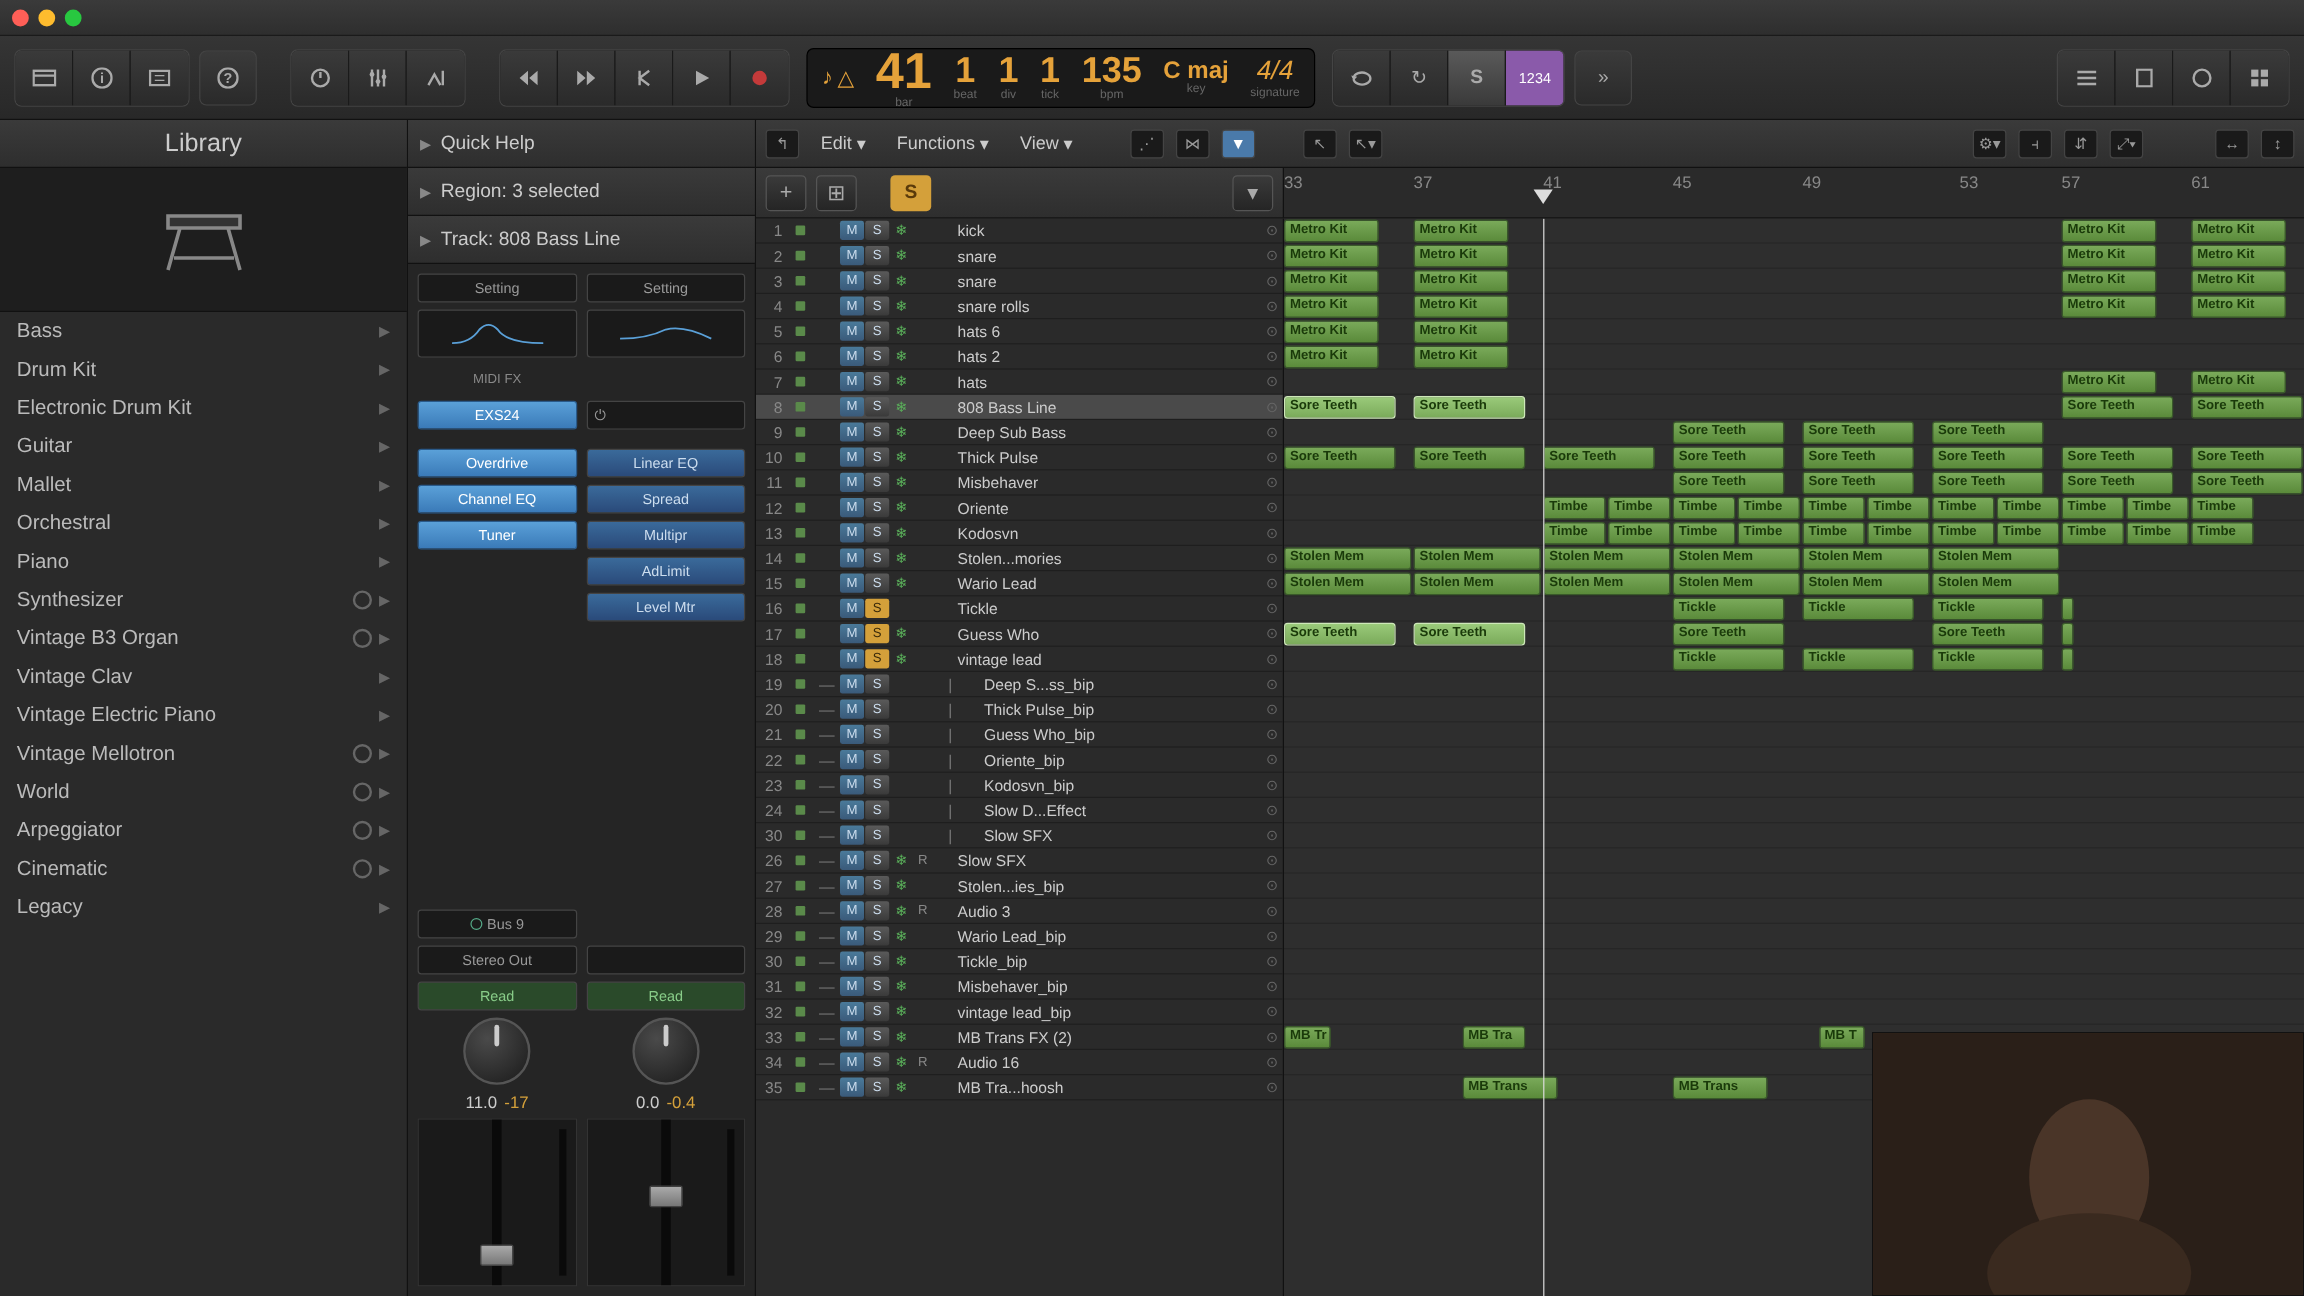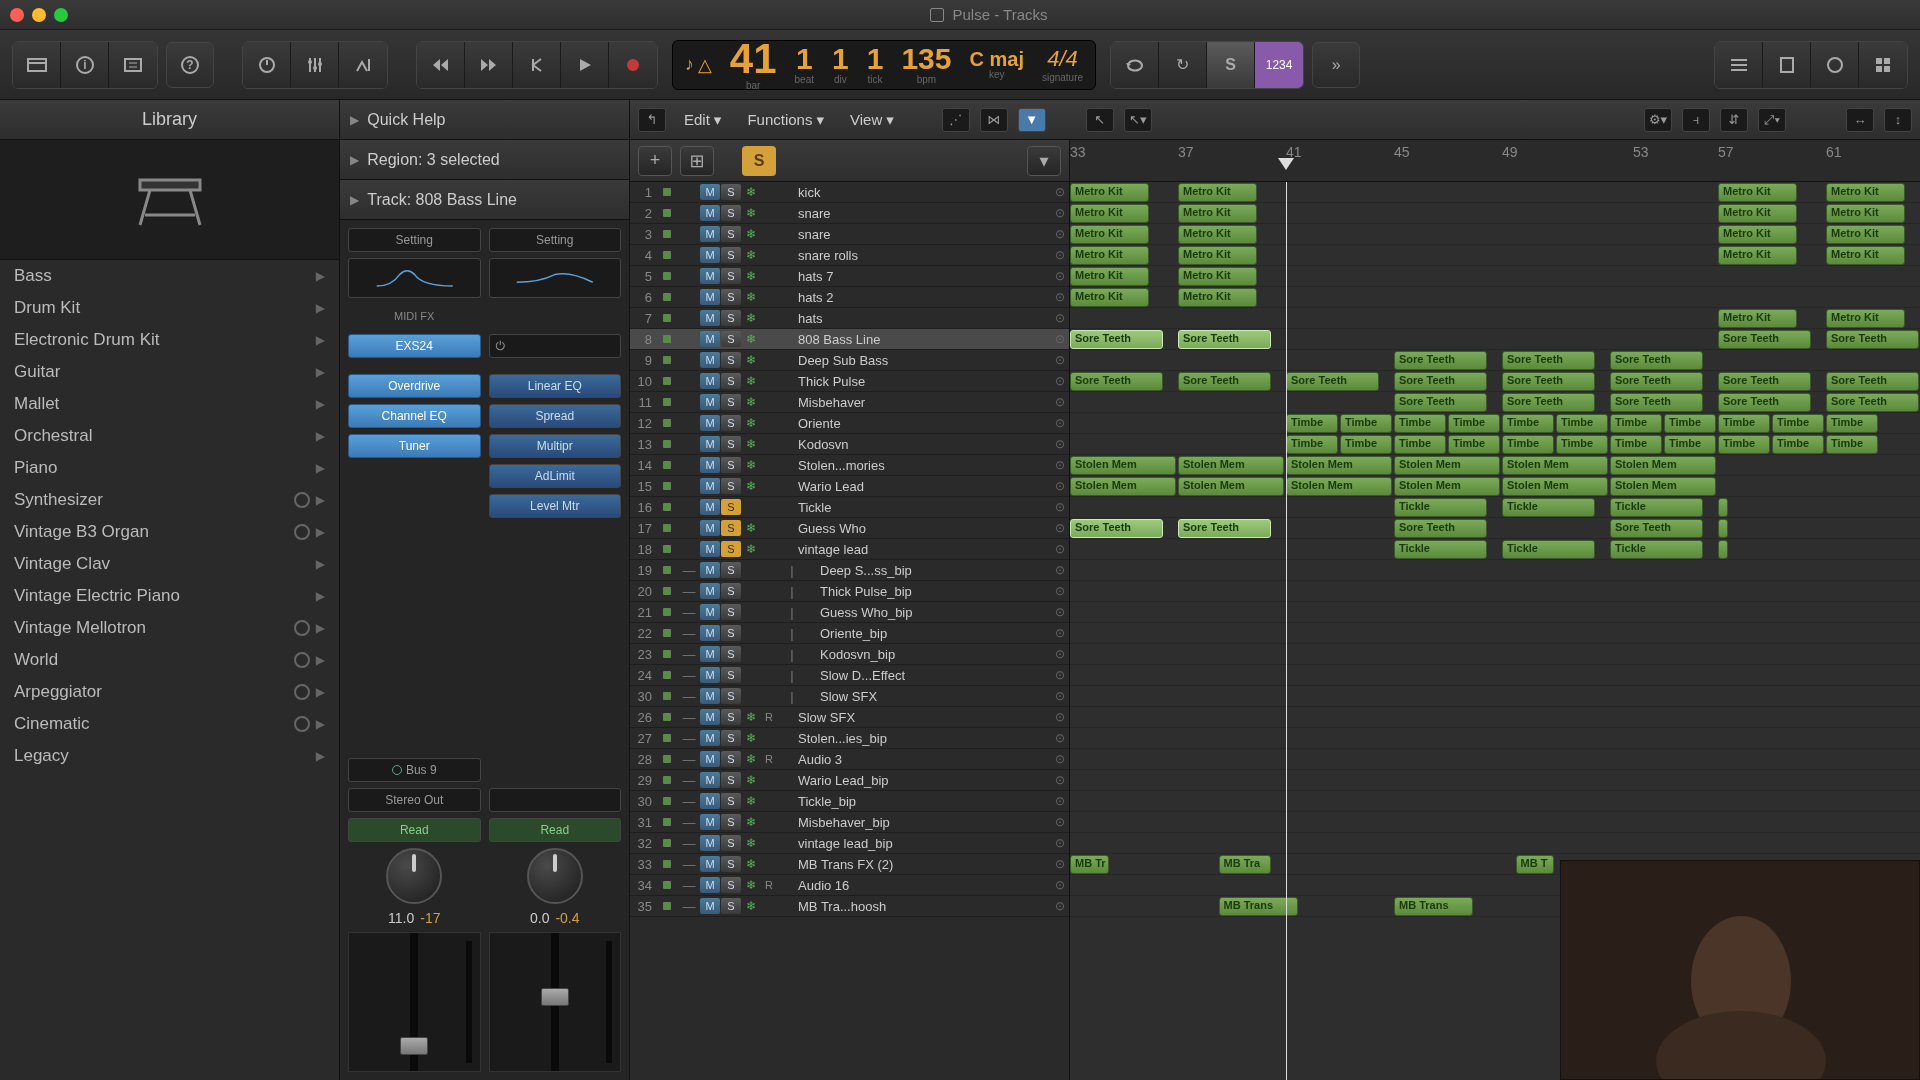--- a/index.html
+++ b/index.html
@@ -31,21 +31,21 @@
 .lcd-lbl { color:#666; font-size:10px; }
 .lcd-sig { color:#e5a23a; font-size:22px; font-style:italic; }
 
 .spacer { flex:1; }
 
 
 .main { display:flex; height: calc(1080px - 100px); }
 
 
 .library { width: 340px; background:#2a2a2a; border-right:1px solid #111; display:flex; flex-direction:column; }
-.lib-head { height:40px; background:linear-gradient(#3a3a3a,#2e2e2e); display:flex; align-items:center; justify-content:center; color:#ccc; font-size:18px; border-bottom:1px solid #111; }
+.lib-head { height:40px; background:linear-gradient(#3a3a3a,#2e2e2e); display:flex; align-items:center; justify-content:center; color:#ccc; font-size:21px; border-bottom:1px solid #111; }
 .lib-img { height:120px; display:flex; align-items:center; justify-content:center; background:#1e1e1e; border-bottom:1px solid #111; }
 .search { margin:10px; height:36px; background:#1a1a1a; border:1px solid #444; border-radius:18px; display:flex; align-items:center; padding:0 12px; gap:8px; }
 .search input { flex:1; background:transparent; border:none; color:#888; font-size:16px; outline:none; }
 .lib-list { flex:1; overflow:auto; }
 .lib-item { height:32px; display:flex; align-items:center; justify-content:space-between; padding:0 14px; font-size:17px; color:#bbb; cursor:pointer; }
 .lib-chev { color:#666; font-size:12px; }
 .lib-power { width:16px; height:16px; border:2px solid #666; border-radius:50%; position:relative; }
 
 
 .inspector { width: 290px; background:#252525; border-right:1px solid #111; display:flex; flex-direction:column; }
@@ -106,24 +106,20 @@
 .webcam { position:absolute; right:0; bottom:0; width:360px; height:220px; background:#3a2a1a; border:1px solid #111; z-index:100; }
 </style>
 </head>
 <body>
 
 <div class="titlebar">
   <div class="traffic">
     <div class="tl r"></div>
     <div class="tl y"></div>
     <div class="tl g"></div>
-  </div>
-  <div class="title">
-    <span class="doc-icon"></span>
-    <span>Pulse - Tracks</span>
   </div>
 </div>
 
 <div class="toolbar">
   <div class="tb-grp">
     <div class="tb-btn">
         <svg width="20" height="16">
           <rect x="1" y="2" width="18" height="12" fill="none" stroke="#aaa" stroke-width="2"></rect>
           <line x1="1" y1="6" x2="19" y2="6" stroke="#aaa" stroke-width="2"></line>
         </svg>
@@ -586,21 +582,21 @@
             <div class="tr-num">5</div>
     <div class="tr-icon-cell">
               <div class="tr-dot"></div>
             </div>
     <div class="tr-icon-cell"></div>
     <div class="tr-ms">M</div>
     <div class="tr-ms s">S</div>
     <div class="tr-frz">❄</div>
     <div class="tr-r"></div>
     <div style="width:6px;text-align:center;color:#777"></div>
-    <div class="tr-name">hats 7</div>
+    <div class="tr-name">hats 6</div>
     <div class="tr-info">⊙</div>
           </div>
           <div class="tr-row">
             <div class="tr-num">6</div>
     <div class="tr-icon-cell">
               <div class="tr-dot"></div>
             </div>
     <div class="tr-icon-cell"></div>
     <div class="tr-ms">M</div>
     <div class="tr-ms s">S</div>

